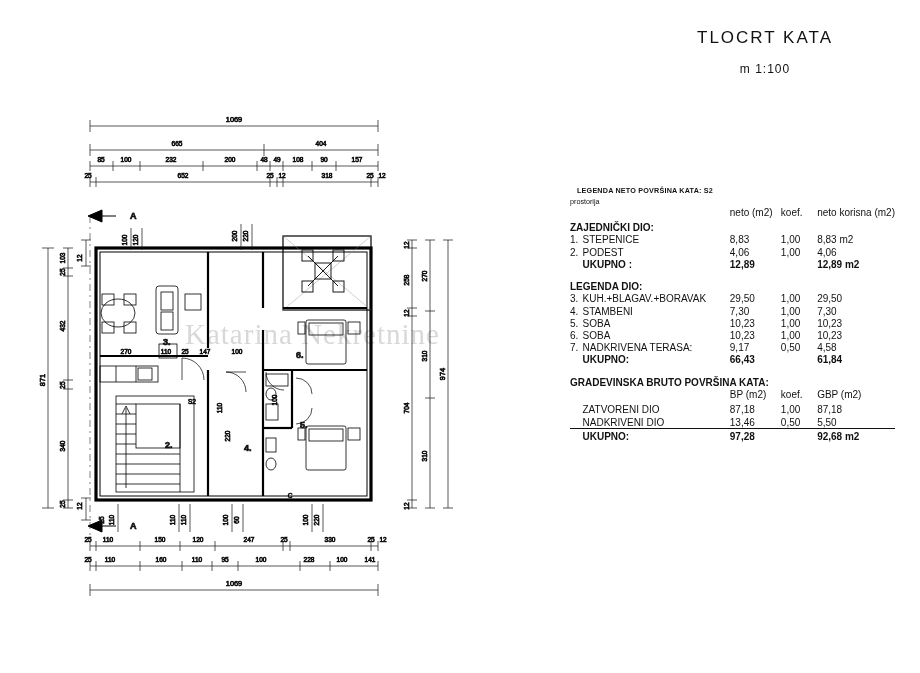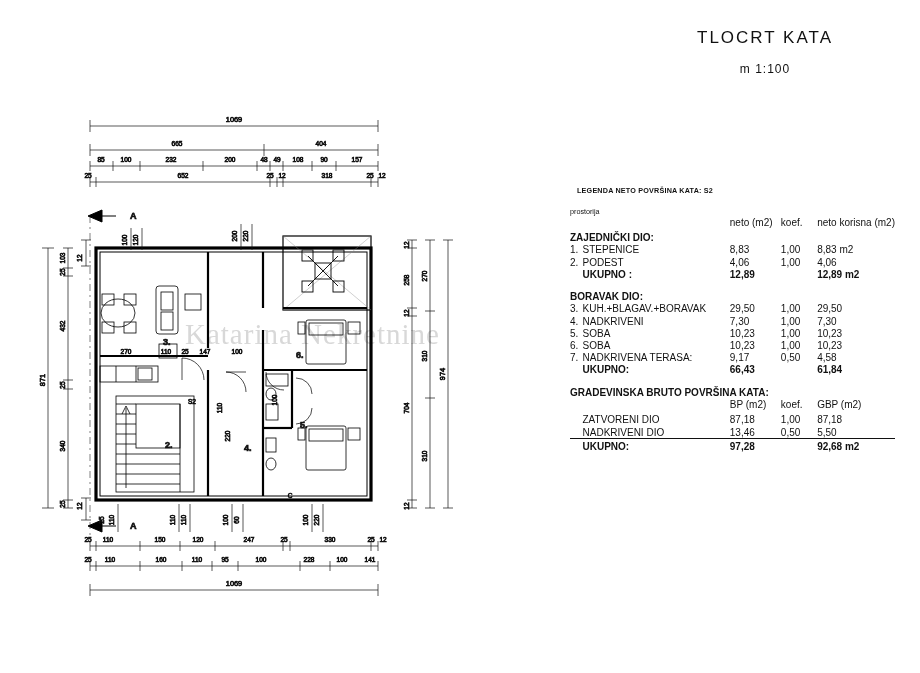--- a/index.html
+++ b/index.html
@@ -19,21 +19,21 @@
     position:absolute;left:640px;top:62px;width:250px;text-align:center;
     font-size:12px;letter-spacing:1px;color:#111;
   }
 
   
   .legend{
     position:absolute;left:570px;top:186px;width:325px;
     font-size:7.2px;color:#111;
   }
   .legend .lg-title{font-weight:bold;letter-spacing:.2px;margin-left:7px;}
-  .legend .lg-sub{margin-top:12px;}
+  .legend .lg-sub{margin-top:2px;}
   .legend table{border-collapse:collapse;width:100%;font-size:10px;}
   .legend td{padding:0.6px 0;vertical-align:top;white-space:nowrap;}
   .c-no{width:13px;}
   .c-name{width:150px;}
   .c-neto{width:52px;text-align:left;}
   .c-koef{width:38px;text-align:left;}
   .c-kor{width:60px;text-align:left;}
   .hdr td{padding-bottom:4px;}
   .bold td, td.bold{font-weight:bold;}
   .sect{height:9px;}
@@ -446,32 +446,32 @@
         <td>UKUPNO :</td>
         <td>12,89</td>
         <td></td>
         <td>12,89 m2</td>
       </tr>
       <tr>
             <td colspan="5" class="sect"></td>
           </tr>
 
       <tr>
-        <td colspan="5" class="sect-title">BORAVAK DIO:</td>
+        <td colspan="5" class="sect-title">LEGENDA DIO:</td>
       </tr>
       <tr>
         <td>3.</td>
         <td>KUH.+BLAGAV.+BORAVAK</td>
         <td>29,50</td>
         <td>1,00</td>
         <td>29,50</td>
       </tr>
       <tr>
         <td>4.</td>
-        <td>NADKRIVENI</td>
+        <td>STAMBENI</td>
         <td>7,30</td>
         <td>1,00</td>
         <td>7,30</td>
       </tr>
       <tr>
         <td>5.</td>
         <td>SOBA</td>
         <td>10,23</td>
         <td>1,00</td>
         <td>10,23</td>

